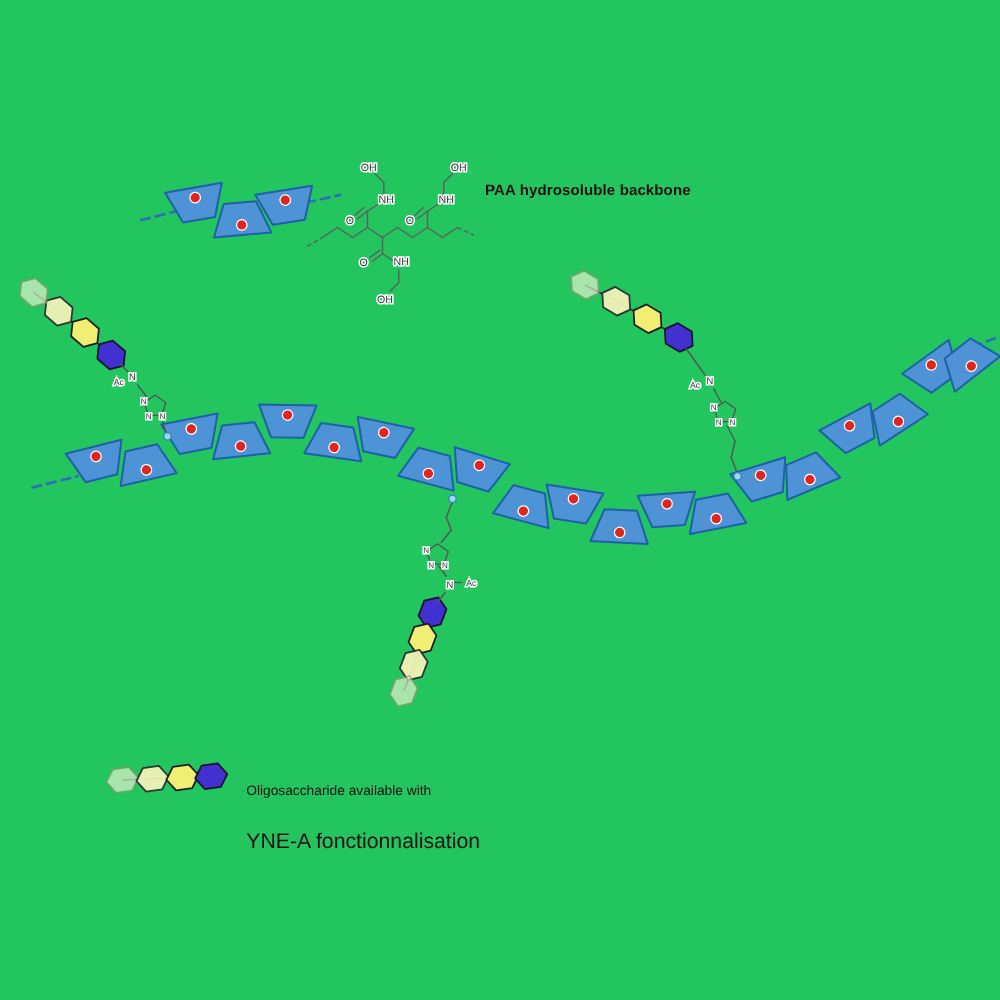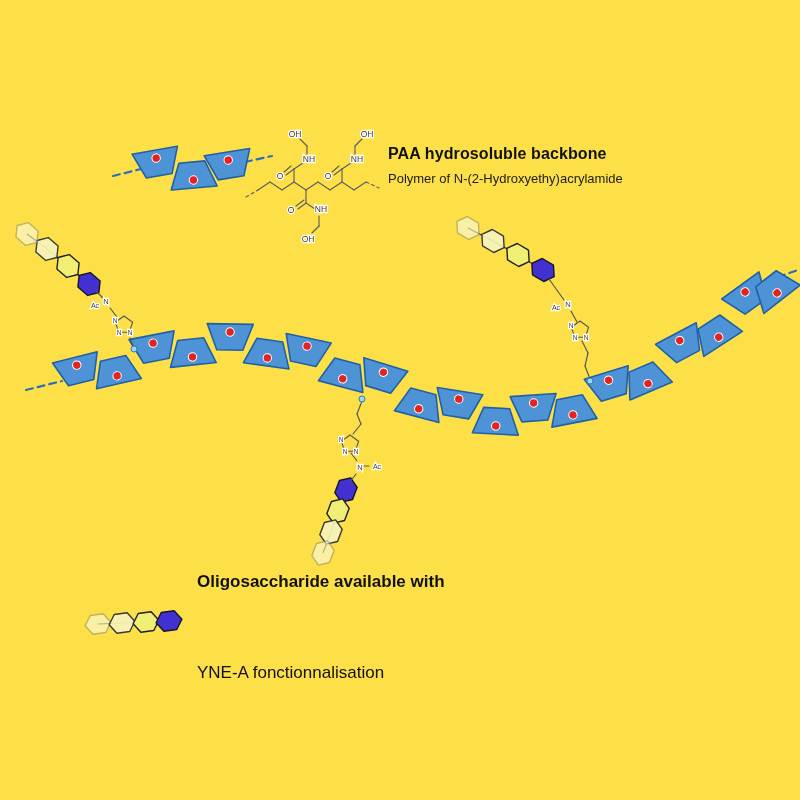--- a/index.html
+++ b/index.html
@@ -1,24 +1,24 @@
 <!DOCTYPE html>
 <html><head>
 <meta charset="utf-8">
 <style>
   html,body{margin:0;padding:0;background:#ffffff;}
   .canvas{
-    position:relative;width:800px;height:800px;background:#fde047;
+    position:relative;width:800px;height:800px;background:#22c55e;
     font-family:"Liberation Sans",sans-serif;overflow:hidden;
   }
   .canvas svg{position:absolute;left:0;top:0;}
   .abs{position:absolute;white-space:nowrap;color:#111;}
-  .bb-title{left:388px;top:145px;font-size:16px;font-weight:700;letter-spacing:.1px;}
+  .bb-title{left:388px;top:145px;font-size:12px;font-weight:700;letter-spacing:.1px;}
   .bb-subtitle{left:388px;top:171px;font-size:13px;font-weight:400;color:#1c1c1c;}
-  .ol-line1{left:197px;top:572px;font-size:17px;font-weight:700;}
+  .ol-line1{left:197px;top:627px;font-size:11px;font-weight:400;}
   .ol-line2{left:197px;top:663px;font-size:17px;font-weight:500;}
 </style>
 </head>
 <body>
 
 <div class="canvas">
   <svg id="diagram" width="800" height="800" viewBox="0 0 800 800">
       <line x1="26" y1="390" x2="62" y2="381" stroke="#2f6fb8" stroke-width="2.2" stroke-dasharray="7 5" stroke-linecap="round"></line>
       <line x1="778" y1="277" x2="798" y2="270" stroke="#2f6fb8" stroke-width="2.2" stroke-dasharray="7 5" stroke-linecap="round"></line>
       <line x1="113" y1="176" x2="141" y2="169" stroke="#2f6fb8" stroke-width="2.2" stroke-dasharray="7 5" stroke-linecap="round"></line>
@@ -236,16 +236,15 @@
       </g>
       <g transform="translate(146 622) rotate(-8)" opacity="1">
         <polygon points="-13,0 -6.5,-9.5 6.5,-9.5 13,0 6.5,9.5 -6.5,9.5" fill="#f1ee74" stroke="#1d1d26" stroke-width="1.4" stroke-linejoin="round"></polygon>
       </g>
       <g transform="translate(169 621) rotate(-8)" opacity="1">
         <polygon points="-13,0 -6.5,-9.5 6.5,-9.5 13,0 6.5,9.5 -6.5,9.5" fill="#4330d0" stroke="#16142c" stroke-width="1.4" stroke-linejoin="round"></polygon>
       </g>
     </svg>
 
   <div class="abs bb-title">PAA hydrosoluble backbone</div>
-  <div class="abs bb-subtitle">Polymer of N-(2-Hydroxyethy)acrylamide</div>
   <div class="abs ol-line1">Oligosaccharide available with</div>
   <div class="abs ol-line2">YNE-A fonctionnalisation</div>
 </div>
 
 </body></html>

